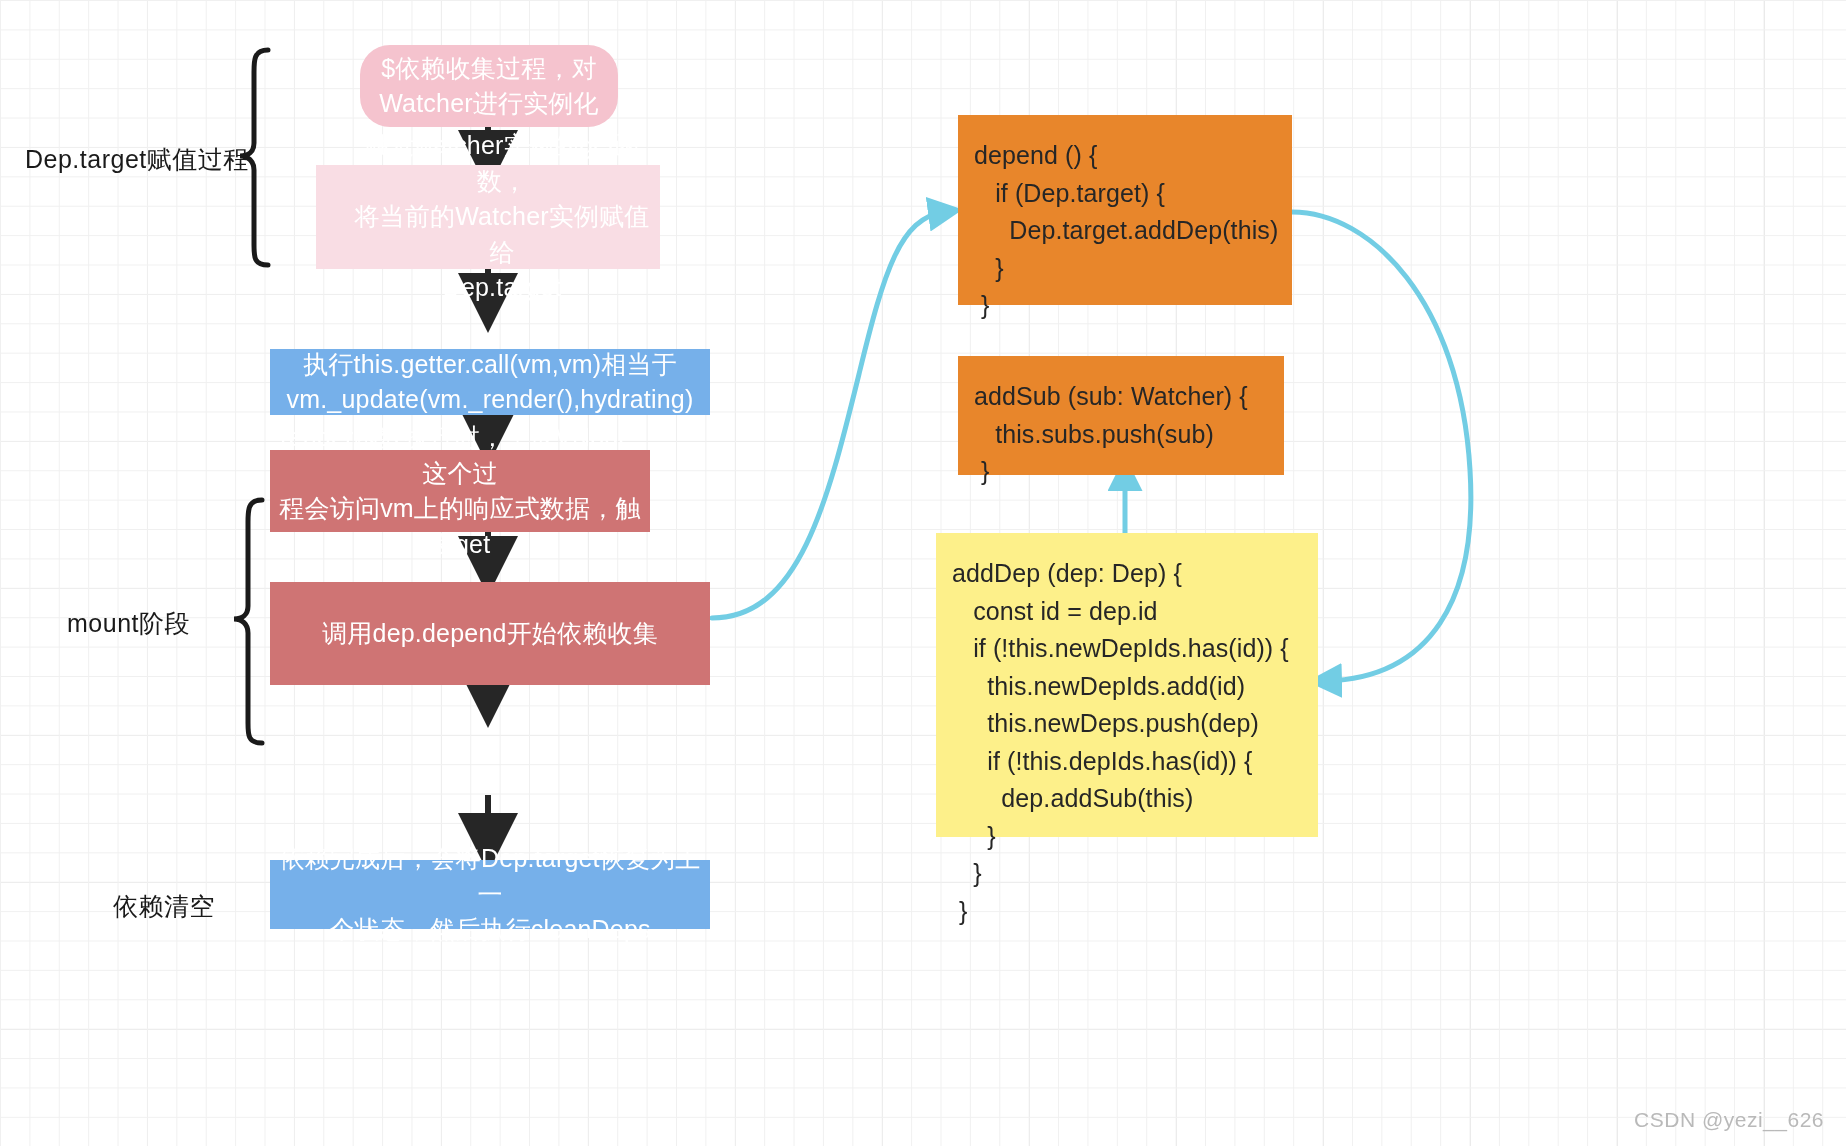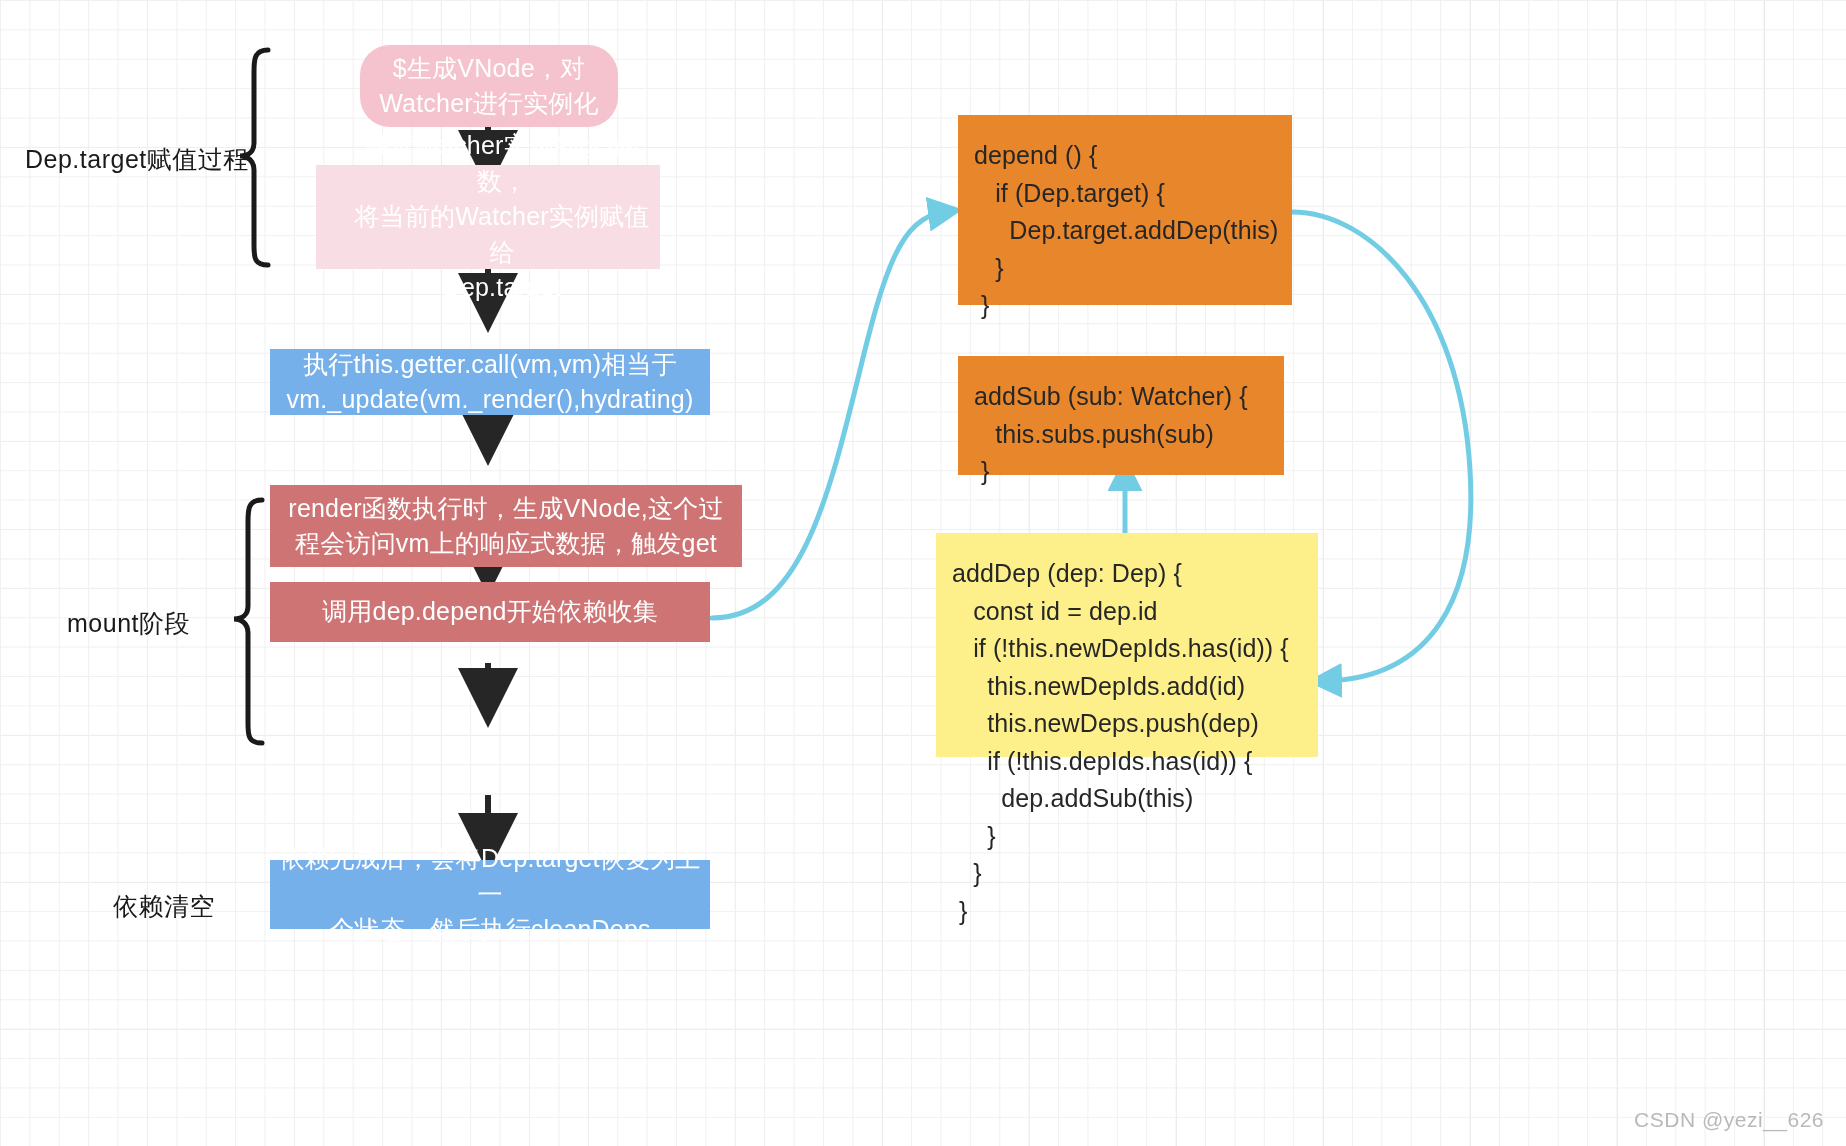--- a/index.html
+++ b/index.html
@@ -140,50 +140,50 @@
       <path d="M1292,212 C1370,212 1460,300 1470,470 C1478,600 1430,678 1326,681" marker-end="url(#arrow-cyan)"></path>
 
       <path d="M1125,533 L1125,475" marker-end="url(#arrow-cyan)"></path>
     </g>
   </svg>
 
   <div class="side-label" style="left:25px; top:143px;">Dep.target赋值过程</div>
   <div class="side-label" style="left:67px; top:607px;">mount阶段</div>
   <div class="side-label" style="left:113px; top:890px;text-align:center;">依赖清空</div>
 
-  <div class="node pink-round" style="left:360px; top:45px; width:258px; height:82px;">$生成VNode，对
+  <div class="node pink-round" style="left:360px; top:45px; width:258px; height:82px;">$依赖收集过程，对
 Watcher进行实例化</div>
 
   <div class="node pink-rect" style="left:316px; top:165px; width:344px; height:104px;">触发watcher实例的get函数，
 将当前的Watcher实例赋值给
 Dep.target</div>
 
   <div class="node blue" style="left:270px; top:320px; width:440px; height:66px;margin-top:29px;">执行this.getter.call(vm,vm)相当于
 vm._update(vm._render(),hydrating)</div>
 
-  <div class="node red" style="left:270px; top:450px; width:472px; height:82px;margin-top:35px;">render函数执行时，生成VNode,这个过
+  <div class="node red" style="left:270px; top:450px; width:380px; height:82px;">render函数执行时，生成VNode,这个过
 程会访问vm上的响应式数据，触发get</div>
 
-  <div class="node red" style="left:270px; top:582px; width:440px; height:60px;">调用dep.depend开始依赖收集</div>
+  <div class="node red" style="left:270px; top:582px; width:440px; height:103px;">调用dep.depend开始依赖收集</div>
 
 
   <div class="node blue" style="left:270px; top:860px; width:440px; height:69px;">依赖完成后，会将Dep.target恢复为上一
 个状态，然后执行cleanDeps</div>
 
   <div class="code orange" style="left:958px; top:115px; width:334px; height:190px;">depend () {
    if (Dep.target) {
      Dep.target.addDep(this)
    }
  }</div>
 
   <div class="code orange" style="left:958px; top:356px; width:326px; height:119px;">addSub (sub: Watcher) {
    this.subs.push(sub)
  }</div>
 
-  <div class="code yellow" style="left:936px; top:533px; width:382px; height:224px;">addDep (dep: Dep) {
+  <div class="code yellow" style="left:936px; top:533px; width:382px; height:304px;">addDep (dep: Dep) {
    const id = dep.id
    if (!this.newDepIds.has(id)) {
      this.newDepIds.add(id)
      this.newDeps.push(dep)
      if (!this.depIds.has(id)) {
        dep.addSub(this)
      }
    }
  }</div>
 

